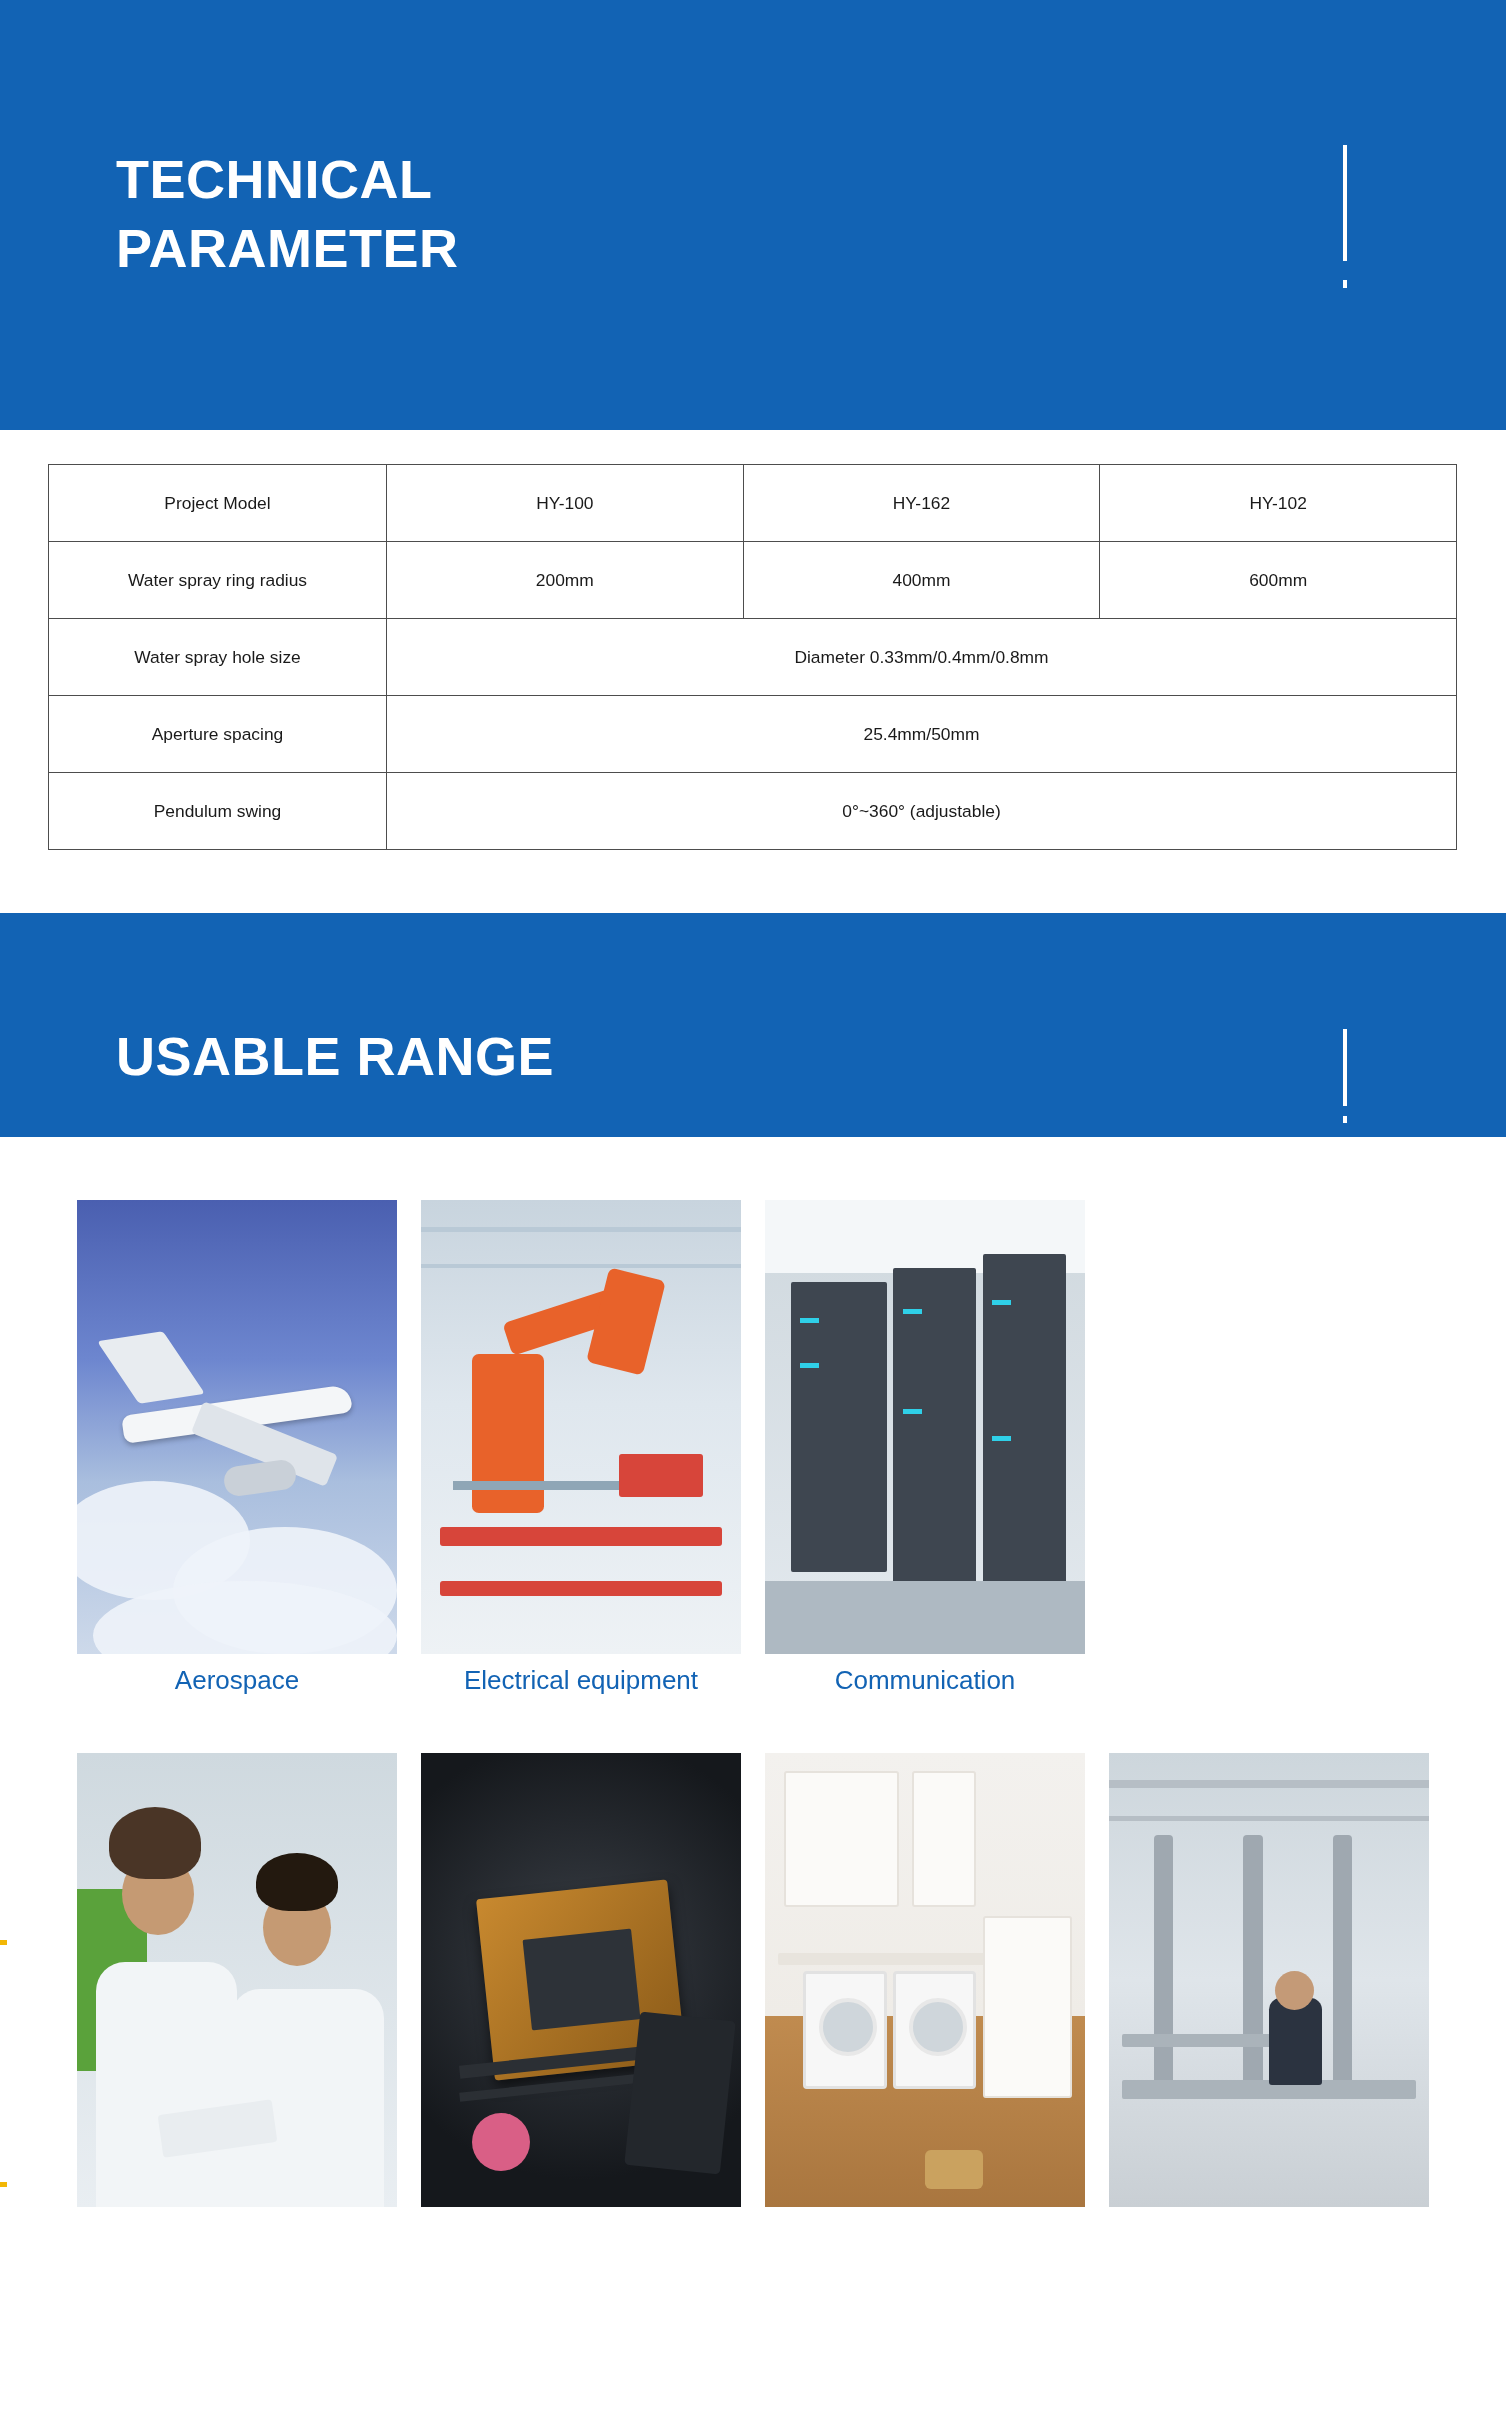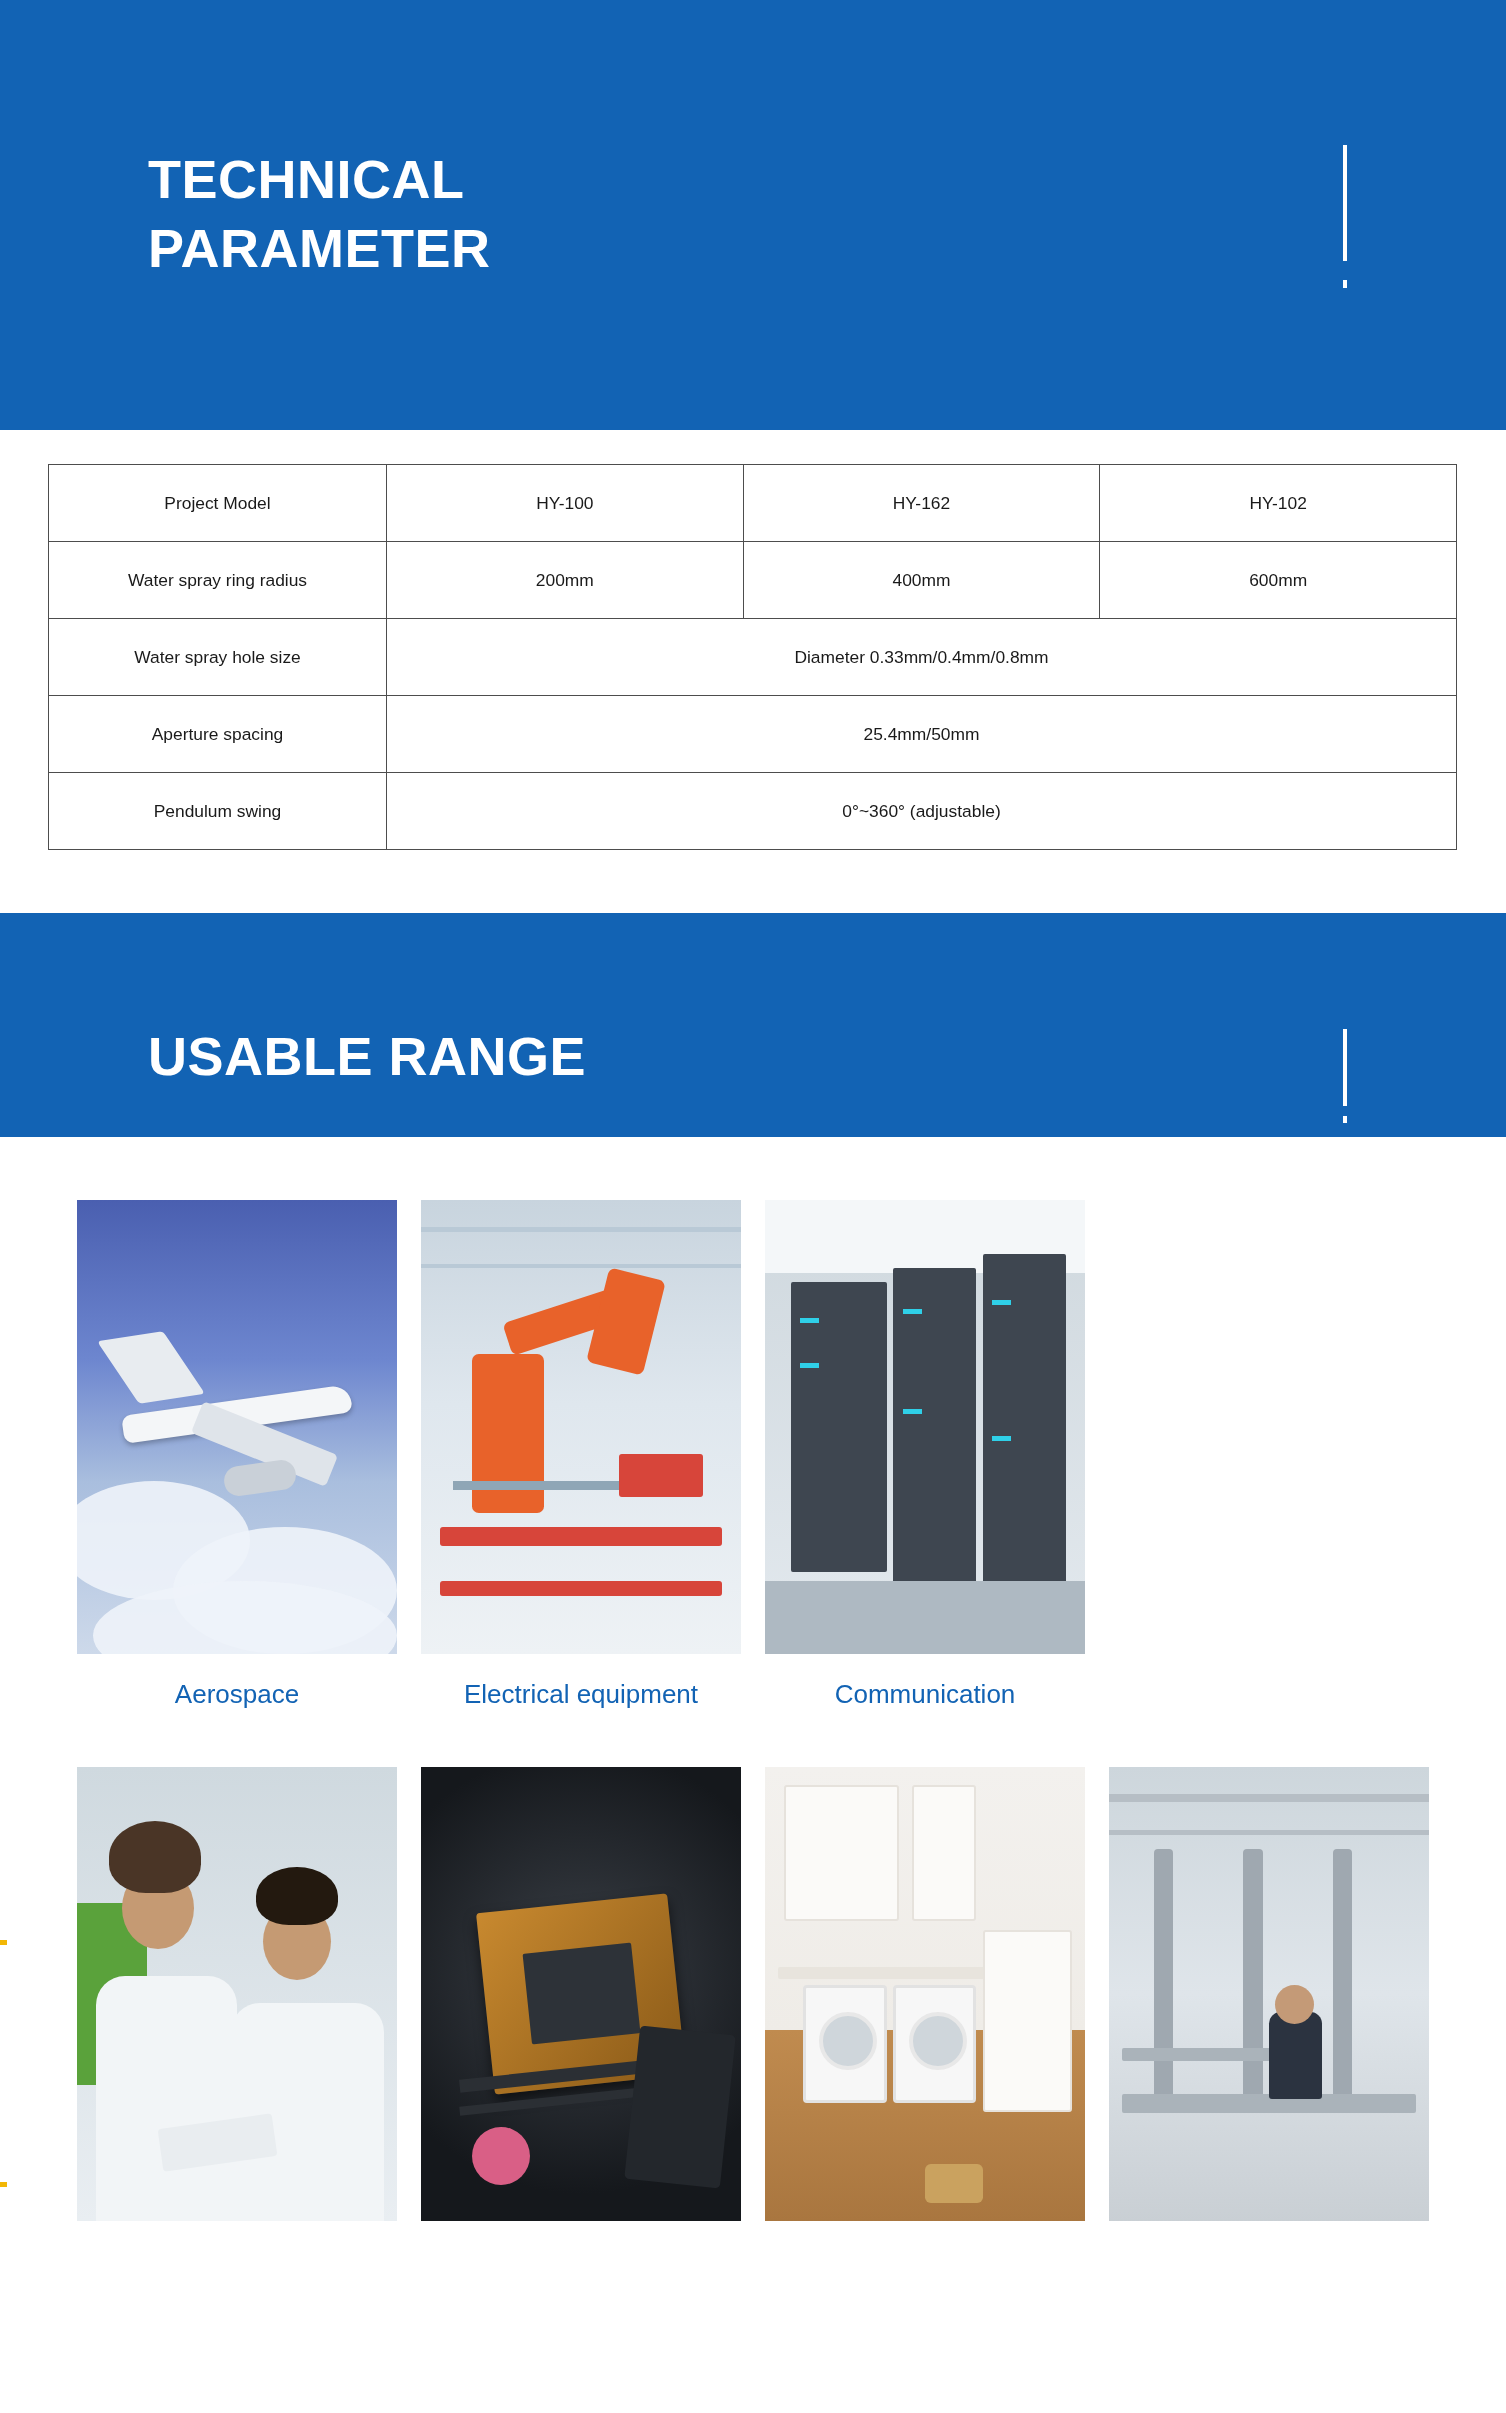--- a/index.html
+++ b/index.html
@@ -22,21 +22,20 @@
     position: relative;
   }
   .banner-1 { height: 430px; }
   .banner-2 { height: 224px; }
 
   .banner-title {
     color: #ffffff;
     font-weight: bold;
     letter-spacing: 0.5px;
     position: absolute;
-    margin-left: 32px;
   }
   .banner-1 .banner-title {
     left: 116px;
     top: 145px;
     font-size: 54px;
     line-height: 1.28;
     width: 772px;
   }
   .banner-2 .banner-title {
     left: 116px;
@@ -84,21 +83,20 @@
   .range-grid {
     display: grid;
     grid-template-columns: repeat(4, 1fr);
     column-gap: 24px;
     row-gap: 0;
   }
   .range-cell {
     display: flex;
     flex-direction: column;
     align-items: center;
-    gap: 14px;
   }
   .thumb {
     width: 100%;
     height: 454px;
     overflow: hidden;
     position: relative;
     background: #dfe6ec;
   }
   .range-label {
     margin-top: 11.6px;

